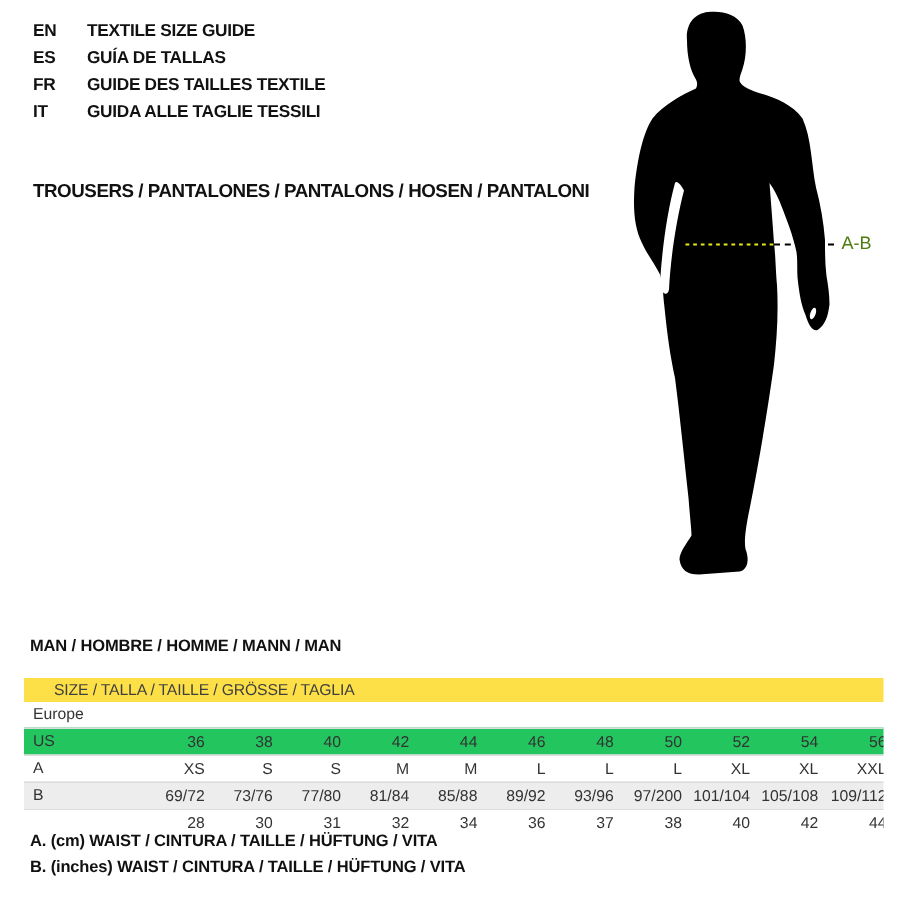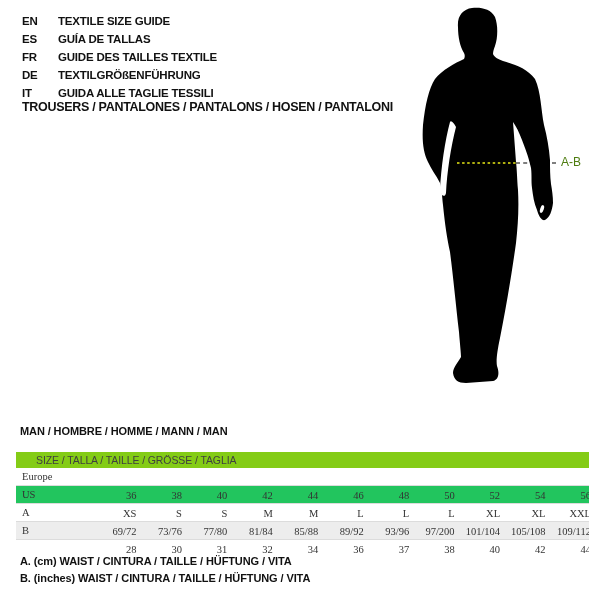--- a/index.html
+++ b/index.html
@@ -6,33 +6,33 @@
   .canvas{
     position:relative;width:589px;height:600px;background:#ffffff;
     font-family:"Liberation Sans",sans-serif;color:#111;overflow:hidden;border-radius:10px;
   }
   
   .lang-list{position:absolute;left:22px;top:12px;}
   .lang-row{display:flex;height:18px;line-height:18px;}
   .lang-code{width:36px;font-weight:700;font-size:11.5px;letter-spacing:-0.2px;}
   .lang-name{font-weight:700;font-size:11.5px;letter-spacing:-0.2px;white-space:nowrap;}
   .garment-title{
-    position:absolute;left:22px;top:100px;font-weight:700;font-size:12.5px;
+    position:absolute;left:22px;top:120px;font-weight:700;font-size:12.5px;
     letter-spacing:-0.3px;white-space:nowrap;
   }
   
   .figure{position:absolute;left:395px;top:0;width:205px;height:400px;}
   .figure svg{position:absolute;left:0;top:0;}
   .ab-label{position:absolute;left:166px;top:155px;font-size:12px;color:#4d7c0f;white-space:nowrap;}
   
   .section-title{position:absolute;left:20px;top:425px;font-weight:700;font-size:11px;letter-spacing:-0.1px;white-space:nowrap;}
   
   .size-table{position:absolute;left:16px;top:452px;width:575px;font-size:10.5px;color:#333;}
   .thead{height:16px;line-height:16px;padding-left:6px;color:#3f3f3f;letter-spacing:-0.1px;}
-  .trow{display:flex;height:17px;line-height:17px;font-family:Liberation Serif, serif;}
+  .trow{display:flex;height:17px;line-height:17px;}
   .tbody .trow + .trow{border-top:1px solid #dcdcdc;}
   .size-table{border-bottom:1px solid #dcdcdc;}
   .tlabel{width:75px;padding-left:6px;box-sizing:border-box;}
   .tcell{flex:1;text-align:right;margin-top:19px;}
   
   .notes{position:absolute;left:20px;top:553px;}
   .note-line{height:17px;line-height:17px;font-weight:700;font-size:11px;letter-spacing:-0.1px;white-space:nowrap;}
 </style>
 </head>
 <body>
@@ -44,24 +44,20 @@
         <span class="lang-code">EN</span>
         <span class="lang-name">TEXTILE SIZE GUIDE</span>
       </div>
       <div class="lang-row">
         <span class="lang-code">ES</span>
         <span class="lang-name">GUÍA DE TALLAS</span>
       </div>
       <div class="lang-row">
         <span class="lang-code">FR</span>
         <span class="lang-name">GUIDE DES TAILLES TEXTILE</span>
-      </div>
-      <div class="lang-row">
-        <span class="lang-code">DE</span>
-        <span class="lang-name">TEXTILGRÖßENFÜHRUNG</span>
       </div>
       <div class="lang-row">
         <span class="lang-code">IT</span>
         <span class="lang-name">GUIDA ALLE TAGLIE TESSILI</span>
       </div>
     </div>
 
   <div class="garment-title">TROUSERS / PANTALONES / PANTALONS / HOSEN / PANTALONI</div>
 
   <div class="figure">
@@ -110,21 +106,21 @@
       <ellipse cx="147" cy="209" rx="1.8" ry="4" fill="#ffffff" transform="rotate(18 147 209)"></ellipse>
       <line x1="62" y1="163" x2="121" y2="163" stroke-width="1.4" stroke-dasharray="2.5 2.6" stroke="#e9e915"></line>
       <line x1="121" y1="163" x2="163" y2="163" stroke-width="1.2" stroke-dasharray="4 3.2" stroke="#000000"></line>
     </svg>
     <span class="ab-label">A-B</span>
   </div>
 
   <div class="section-title">MAN / HOMBRE / HOMME / MANN / MAN</div>
 
   <div class="size-table">
-    <div class="thead" id="thead" style="background: #84cc16; padding-left: 20px;">SIZE / TALLA / TAILLE / GRÖSSE / TAGLIA</div>
+    <div class="thead" id="thead" style="background: #fde047; padding-left: 20px;">SIZE / TALLA / TAILLE / GRÖSSE / TAGLIA</div>
     <div class="tbody" id="tbody">
         <div class="trow">
           <span class="tlabel">Europe</span>
           <span class="tcell">36</span>
           <span class="tcell">38</span>
           <span class="tcell">40</span>
           <span class="tcell">42</span>
           <span class="tcell">44</span>
           <span class="tcell">46</span>
           <span class="tcell">48</span>

